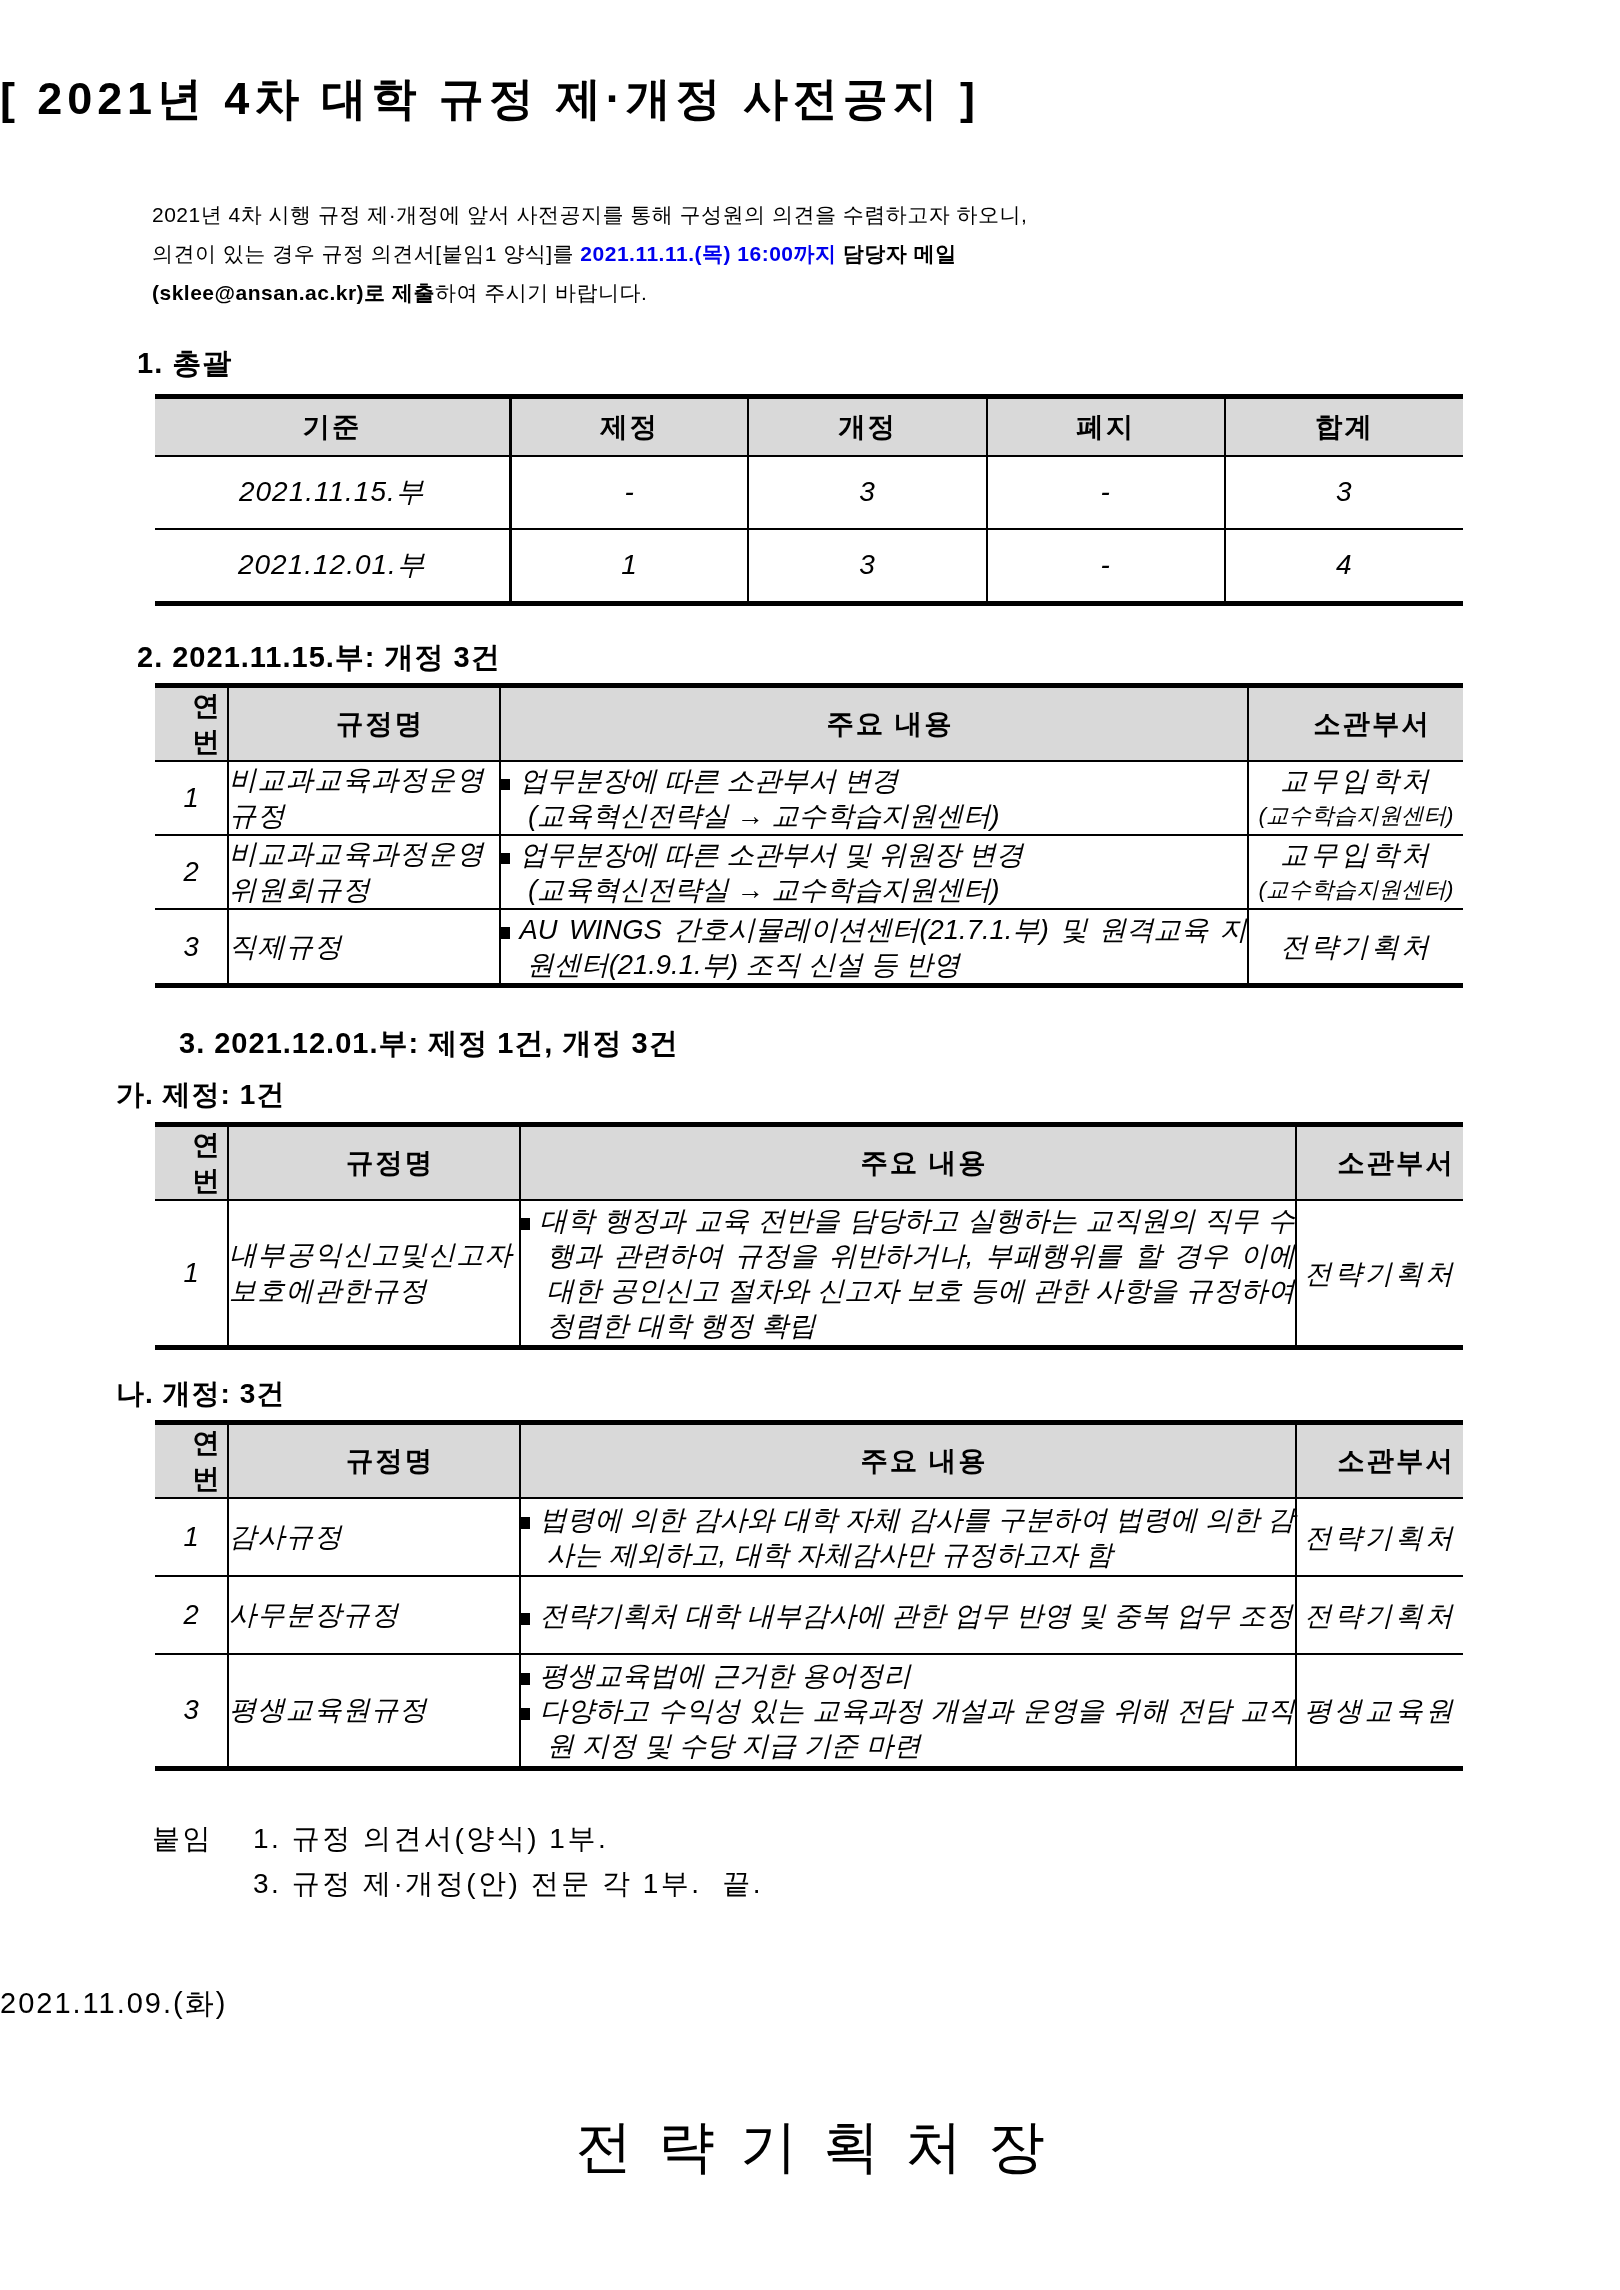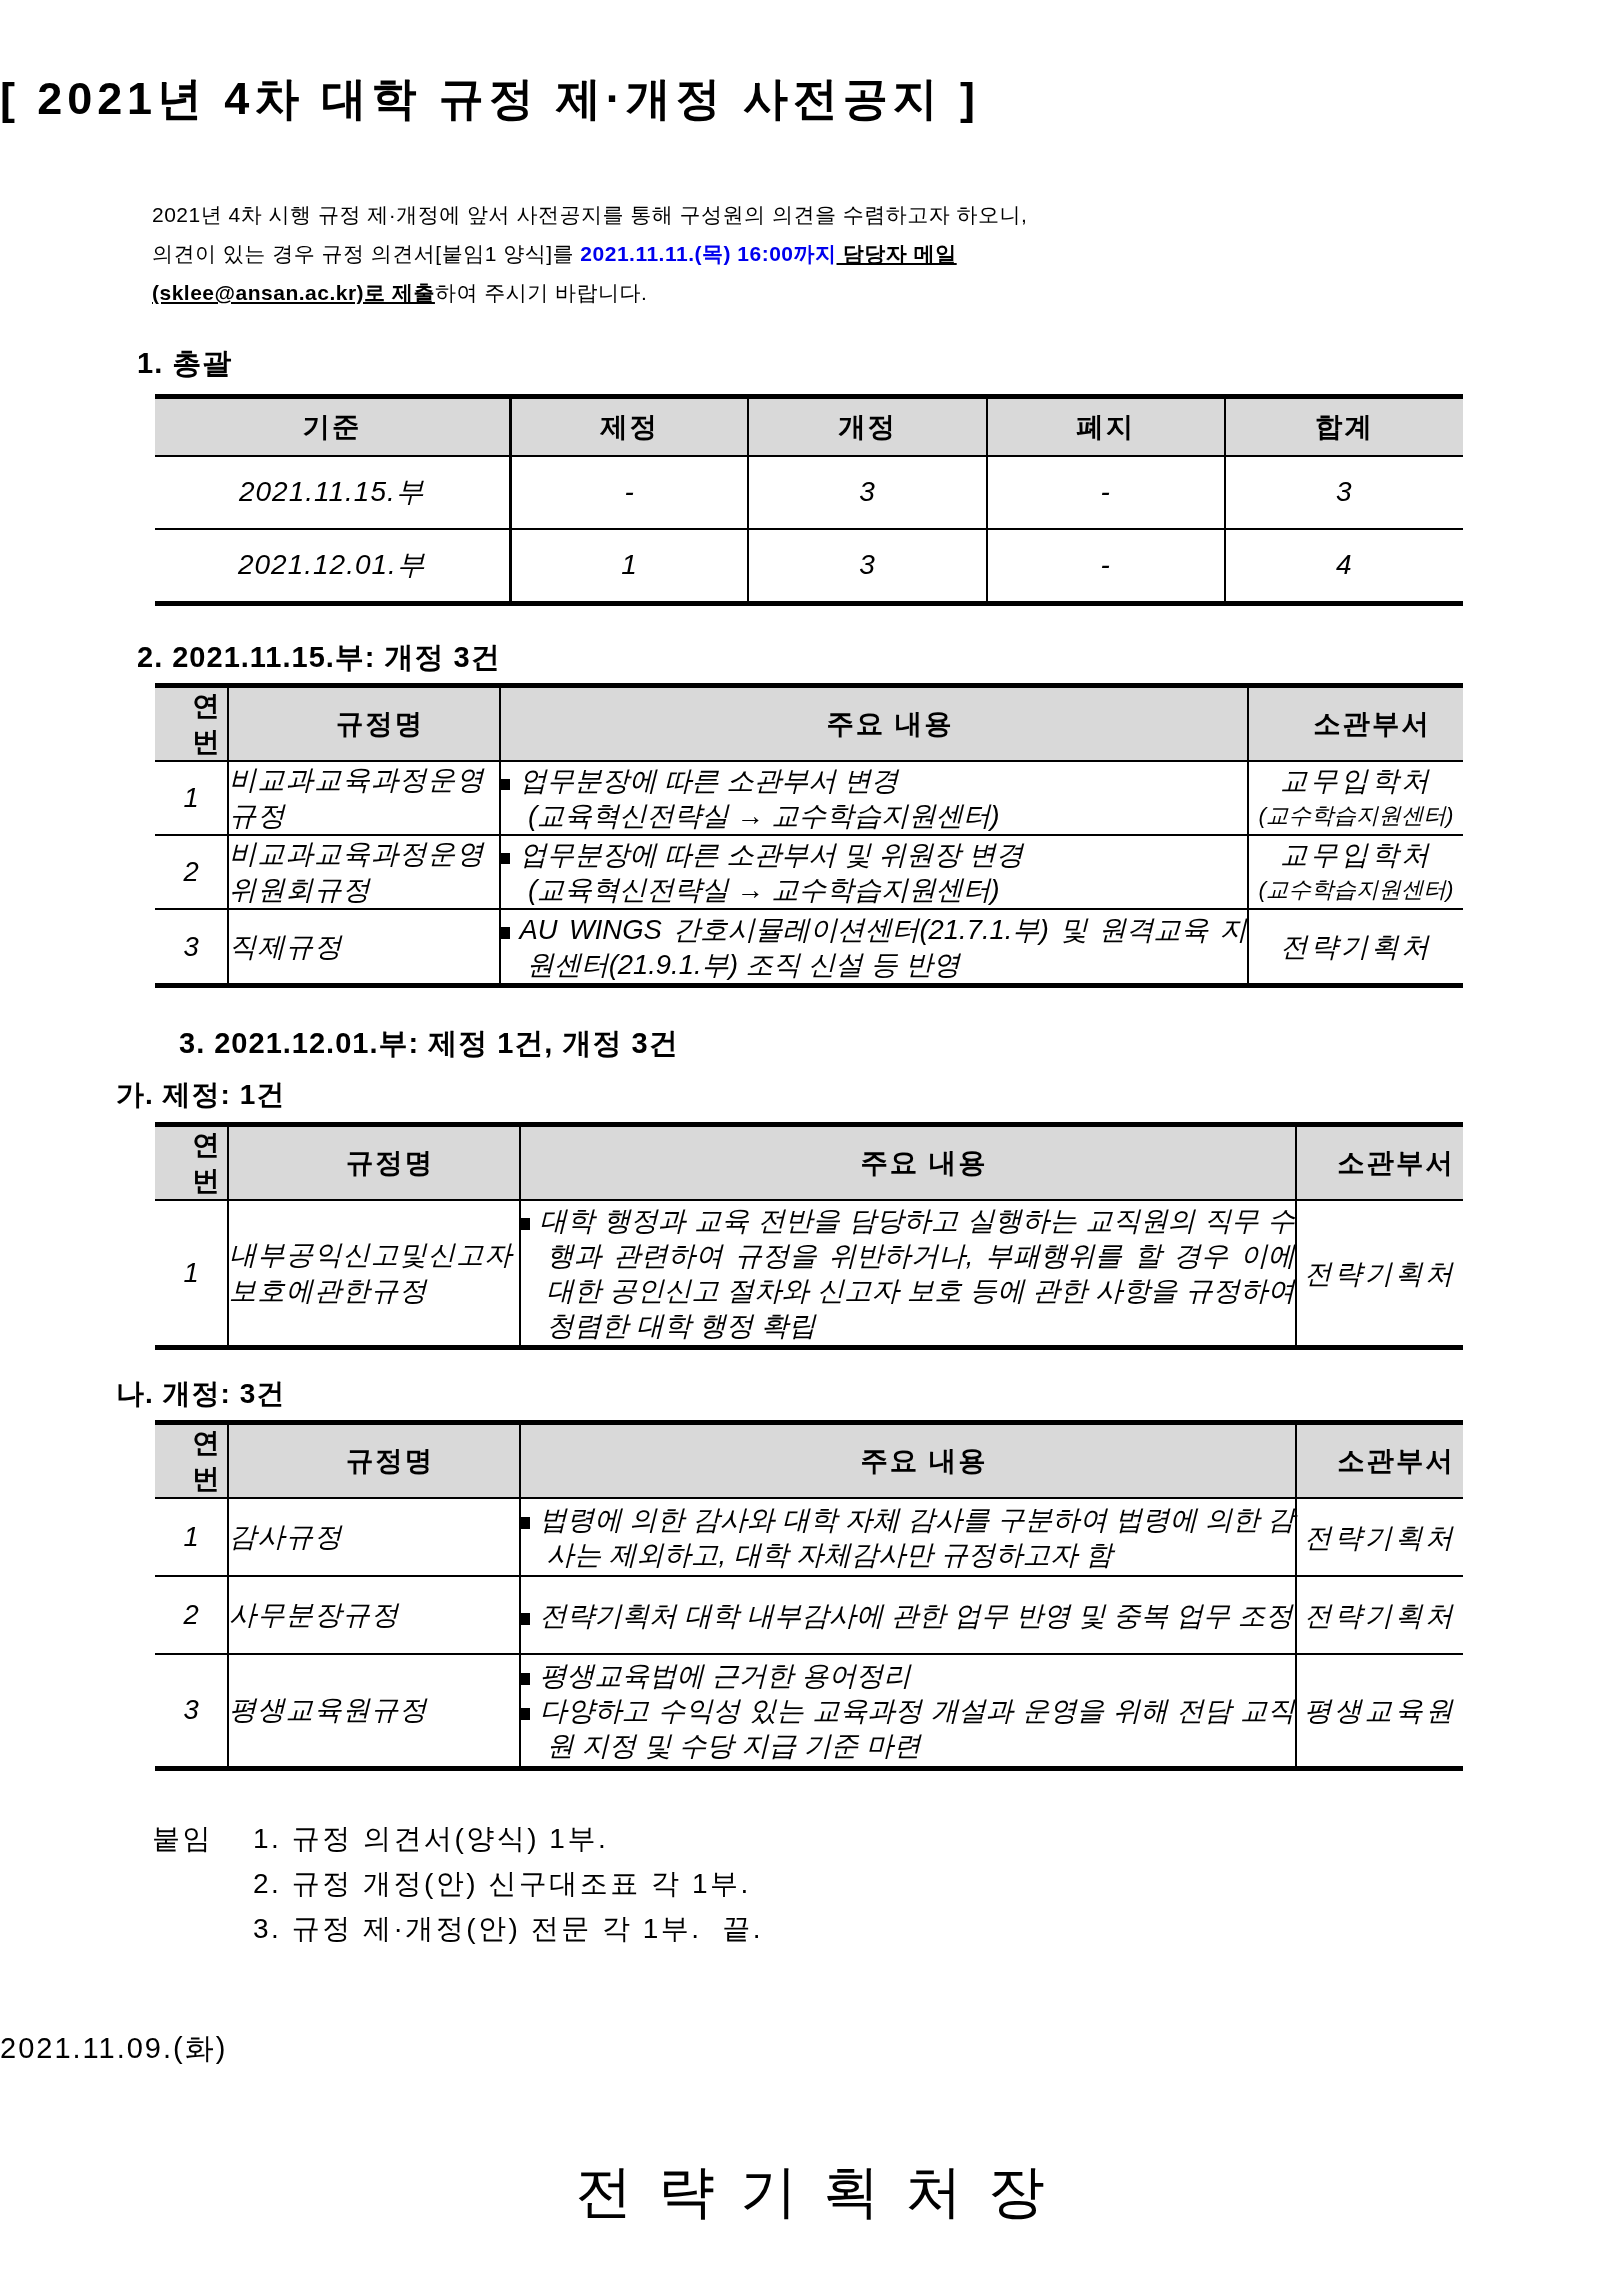--- a/index.html
+++ b/index.html
@@ -8,21 +8,21 @@
     font-family:"Liberation Sans","DejaVu Sans",sans-serif;color:#000;overflow:hidden;
   }
   .title{
     margin:71px 0 0 0;font-size:45px;font-weight:bold;
     letter-spacing:4.9px;line-height:55px;white-space:nowrap;
   }
   .intro{
     margin:69px 153px 0 152px;font-size:21px;line-height:39px;letter-spacing:0.5px;
   }
   .blue-bold{color:#0000ee;font-weight:bold;}
-  .bold{font-weight:bold;text-decoration:underline;}
+  .bold{font-weight:bold;}
   .h-sec{font-size:29px;font-weight:bold;letter-spacing:1px;line-height:33px;}
   .h-s1{margin:35px 0 0 137px;}
   .h-s2{margin:35px 0 0 137px;}
   .h-s3{margin:39px 0 0 179px;}
   .h-sub{font-size:28px;font-weight:bold;letter-spacing:1px;line-height:33px;margin-left:116px;}
   .h-ga{margin-top:17.6px;}
   .h-na{margin-top:27.4px;}
 
   .tbl-wrap{margin-left:155px;}
   .doc-table{border-collapse:collapse;table-layout:fixed;
@@ -277,21 +277,20 @@
           </td>
         </tr>
       </tbody>
     </table>
   </div>
 
   <div class="attach">
     <div class="attach-label">붙임</div>
     <div class="attach-items">
       <div>1. 규정 의견서(양식) 1부.</div>
-      <div>2. 규정 개정(안) 신구대조표 각 1부.</div>
       <div>3. 규정 제·개정(안) 전문 각 1부.&nbsp;&nbsp;끝.</div>
     </div>
   </div>
 
   <div class="date-line">2021.11.09.(화)</div>
 
   <div class="signature">전략기획처장</div>
 
 </div>
 

